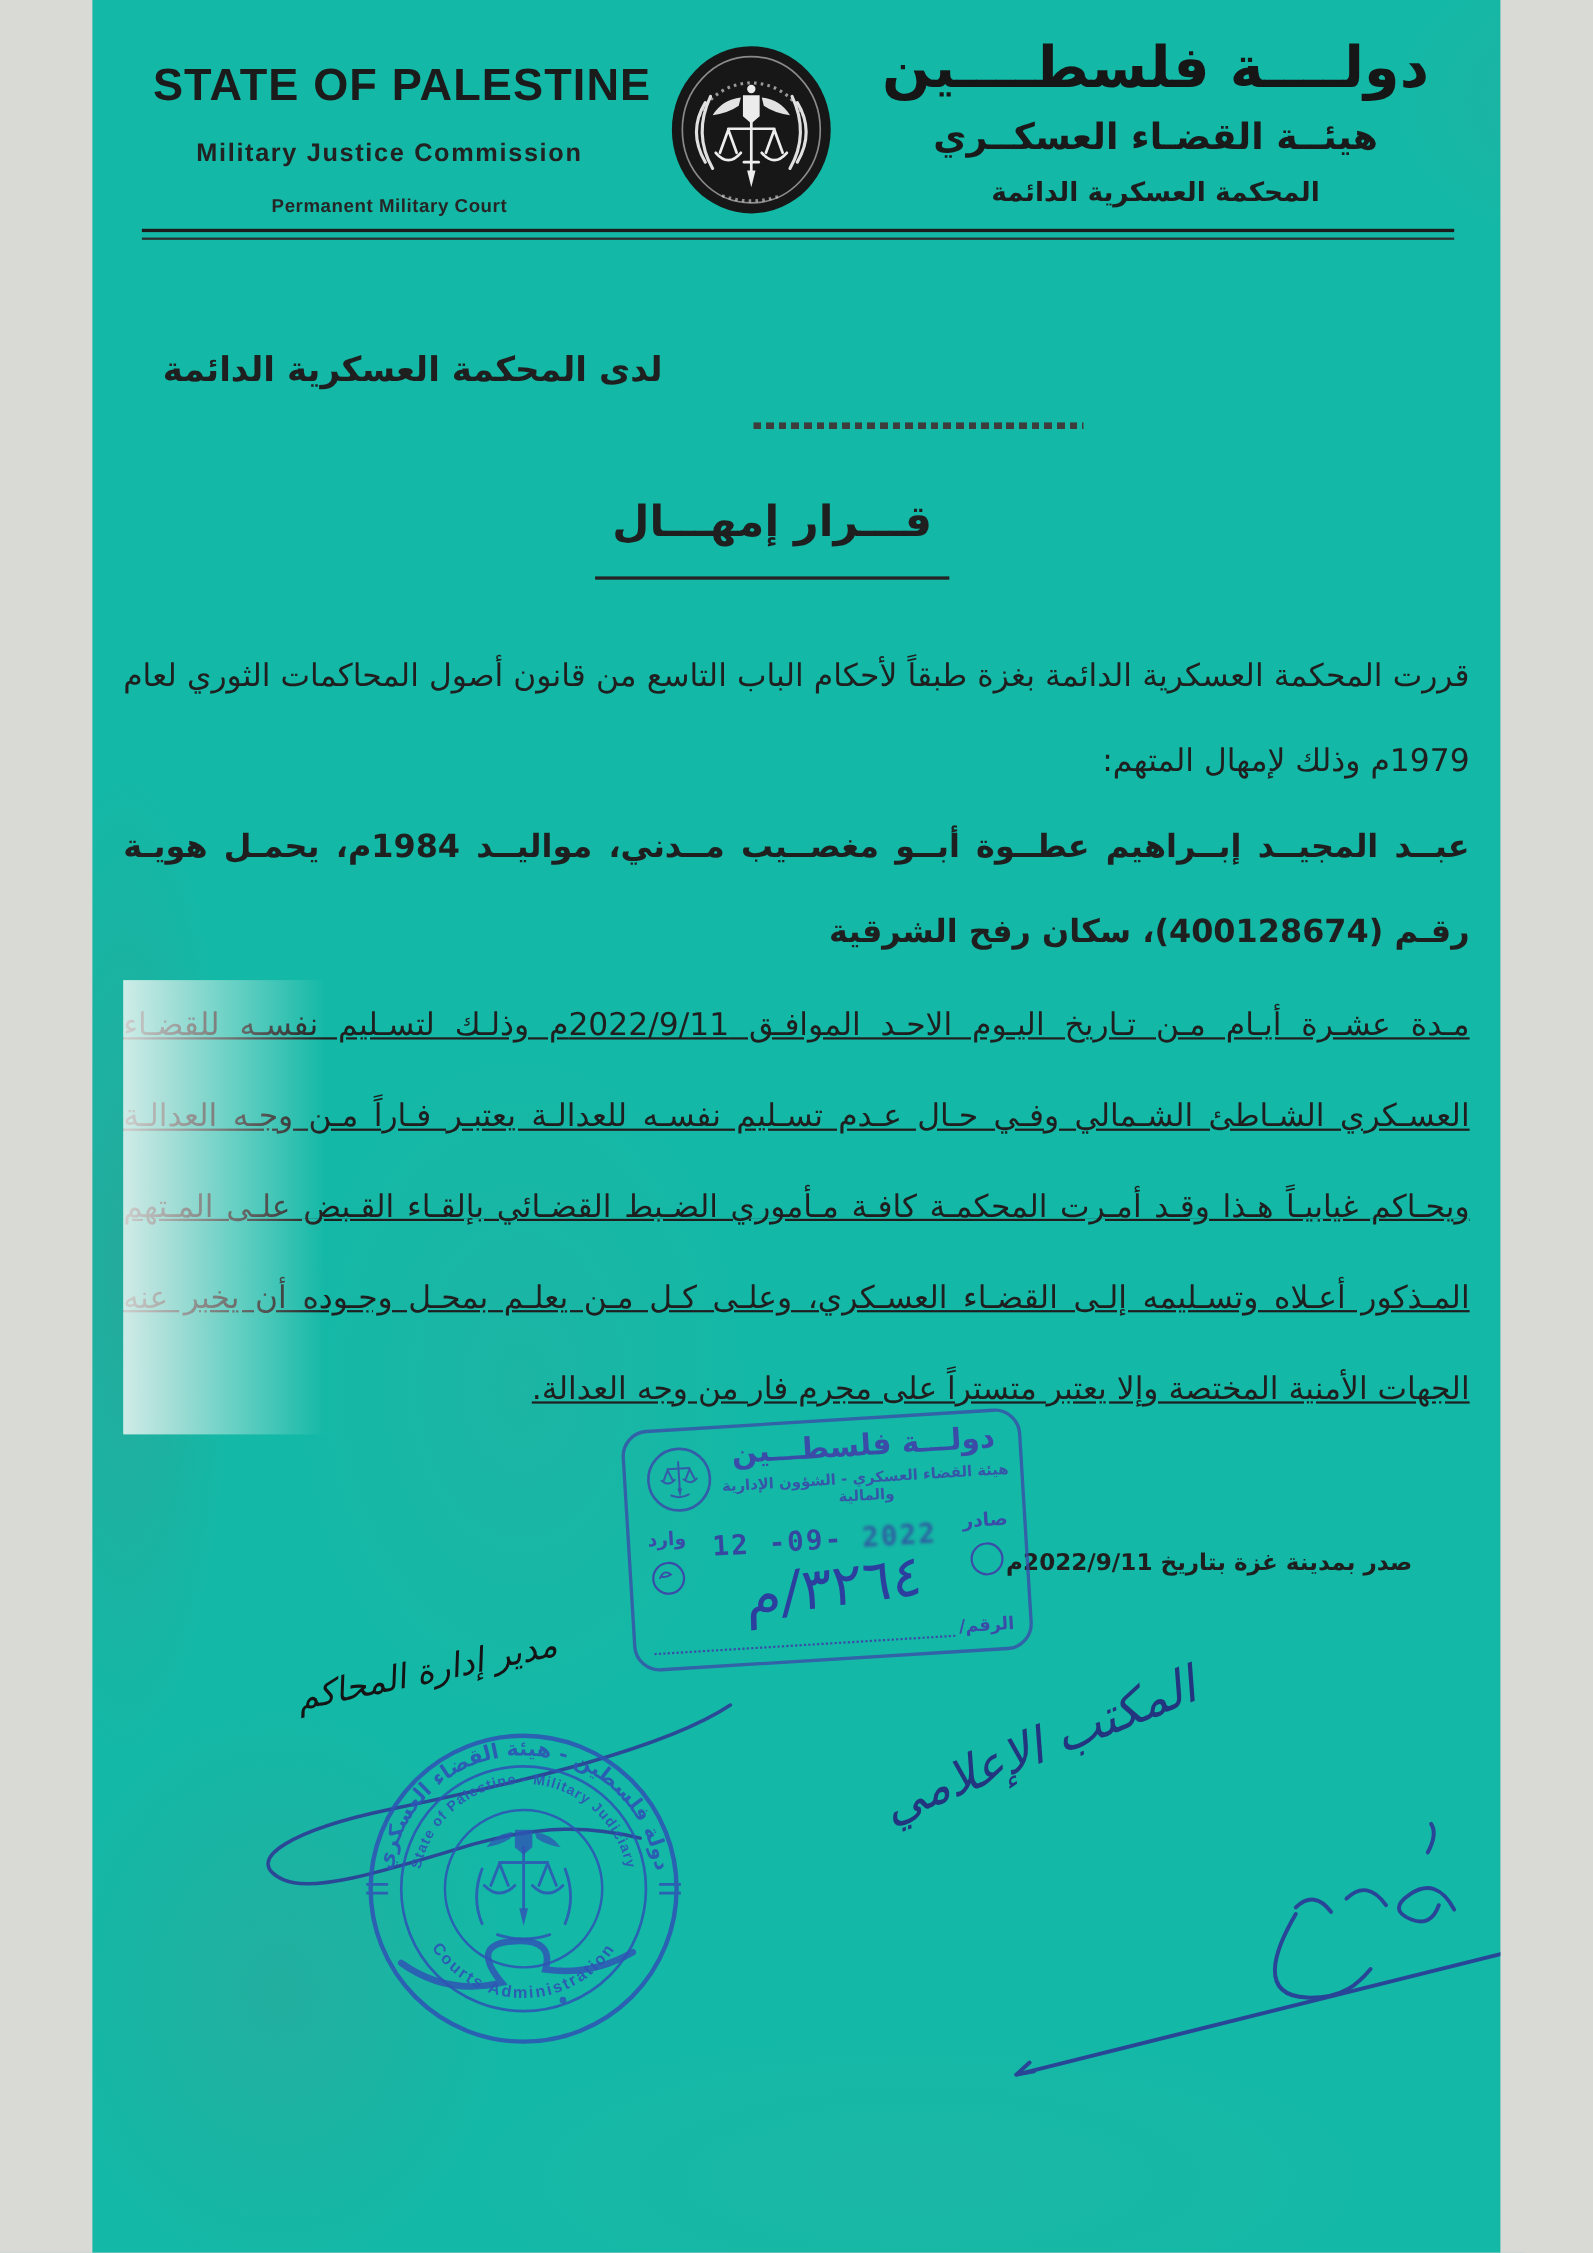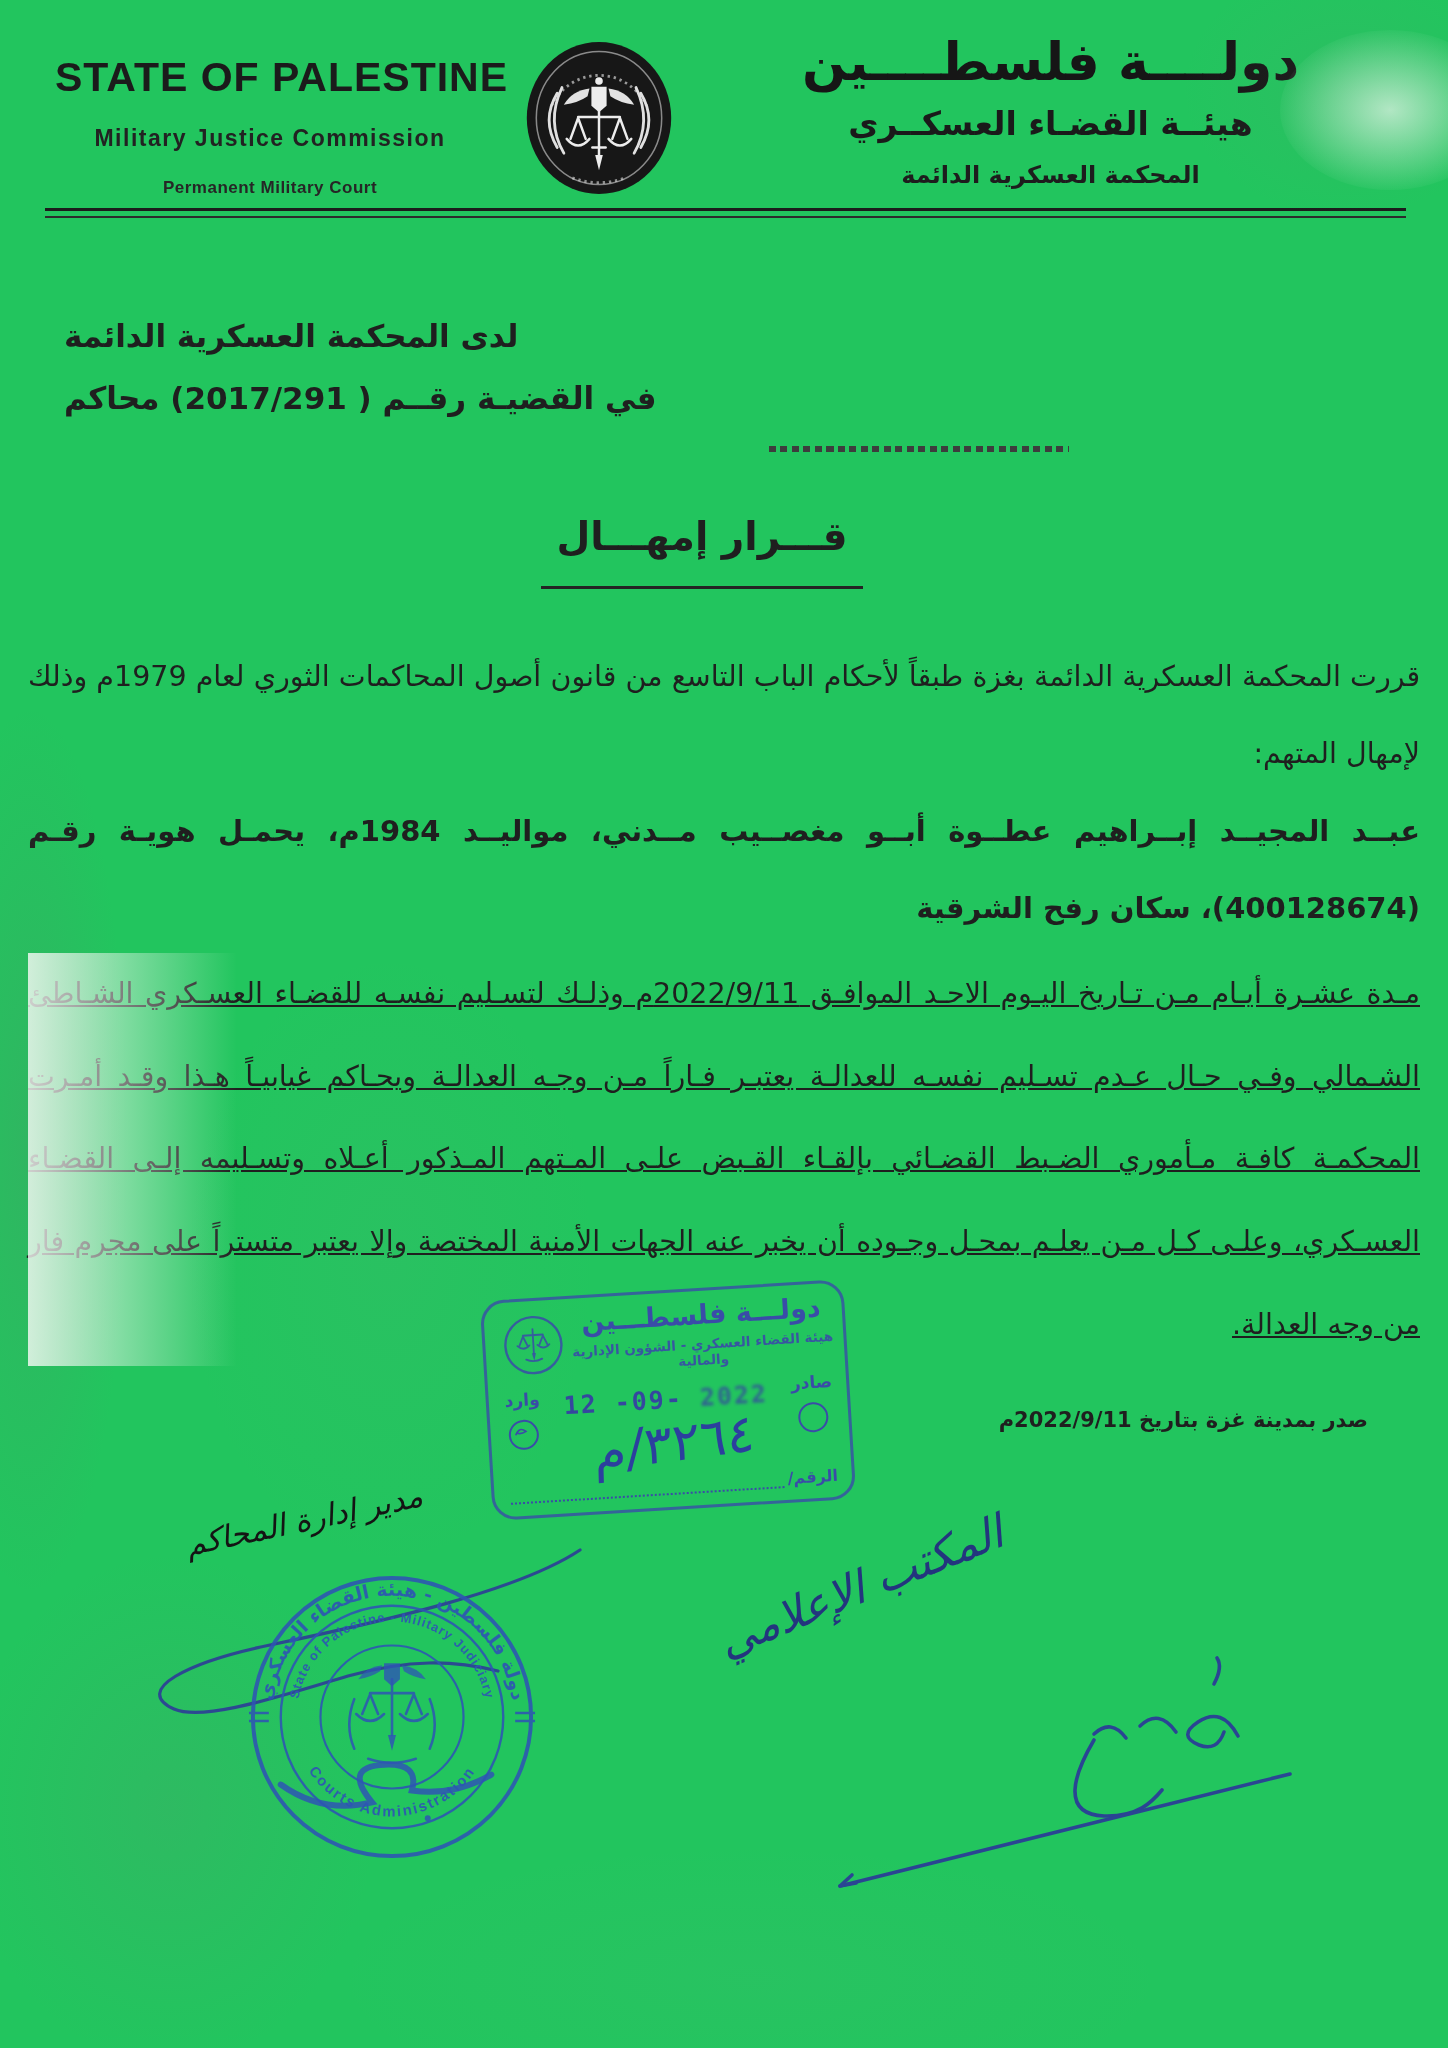--- a/index.html
+++ b/index.html
@@ -1,18 +1,18 @@
 <!DOCTYPE html>
 <html lang="ar"><head>
 <meta charset="utf-8">
 <style>
   html,body{margin:0;padding:0;background:#d9d9d6;}
   .page{
-    position:relative;width:1448px;height:2048px;margin:0 auto;
-    background:#22c55e;overflow:hidden;
+    position:relative;width:1280px;height:2048px;margin:0 auto;
+    background:#14b8a6;overflow:hidden;
     font-family:"DejaVu Sans",sans-serif;color:#1f1f1f;
   }
   
   .artifact{position:absolute;pointer-events:none;border-radius:50%;}
   .art-left-band{left:-70px;top:700px;width:200px;height:900px;
     background:radial-gradient(ellipse at center,rgba(110,110,110,.18),rgba(110,110,110,0) 70%);}
   .art-left-low{left:-40px;top:1550px;width:420px;height:520px;
     background:radial-gradient(ellipse at center,rgba(120,120,120,.14),rgba(120,120,120,0) 70%);}
   .art-mid{left:180px;top:950px;width:420px;height:620px;
     background:radial-gradient(ellipse at center,rgba(140,140,140,.07),rgba(140,140,140,0) 70%);}
@@ -146,21 +146,20 @@
       <div class="ar-title">دولــــة فلسطــــين</div>
       <div class="ar-sub">هيئــة القضـاء العسكــري</div>
       <div class="ar-sub2">المحكمة العسكرية الدائمة</div>
     </div>
   </div>
 
   <div class="rule-double"></div>
 
   <div class="case">
     <div class="case-line1">لدى المحكمة العسكرية الدائمة</div>
-    <div class="case-line2">في القضيـة رقــم ( 2017/291) محاكم</div>
     <div class="dashes"></div>
   </div>
 
   <div class="decision-title">قـــرار إمهـــال</div>
 
   <div class="letter">
     <p class="p-intro">قررت المحكمة العسكرية الدائمة بغزة طبقاً لأحكام الباب التاسع من قانون أصول المحاكمات الثوري لعام 1979م وذلك لإمهال المتهم:</p>
     <p class="p-accused">عبــد المجيــد إبــراهيم عطــوة أبــو مغصــيب مــدني، مواليــد 1984م، يحمـل هويـة رقـم (400128674)، سكان رفح الشرقية</p>
     <p class="p-body">مـدة عشـرة أيـام مـن تـاريخ اليـوم الاحـد الموافـق 2022/9/11م وذلـك لتسـليم نفسـه للقضـاء العسـكري الشـاطئ الشـمالي وفـي حـال عـدم تسـليم نفسـه للعدالـة يعتبـر فـاراً مـن وجـه العدالـة ويحـاكم غيابيـاً هـذا وقـد أمـرت المحكمـة كافـة مـأموري الضـبط القضـائي بإلقـاء القـبض علـى المـتهم المـذكور أعـلاه وتسـليمه إلـى القضـاء العسـكري، وعلـى كـل مـن يعلـم بمحـل وجـوده أن يخبر عنه الجهات الأمنية المختصة وإلا يعتبر متستراً على مجرم فار من وجه العدالة.</p>
   </div>

